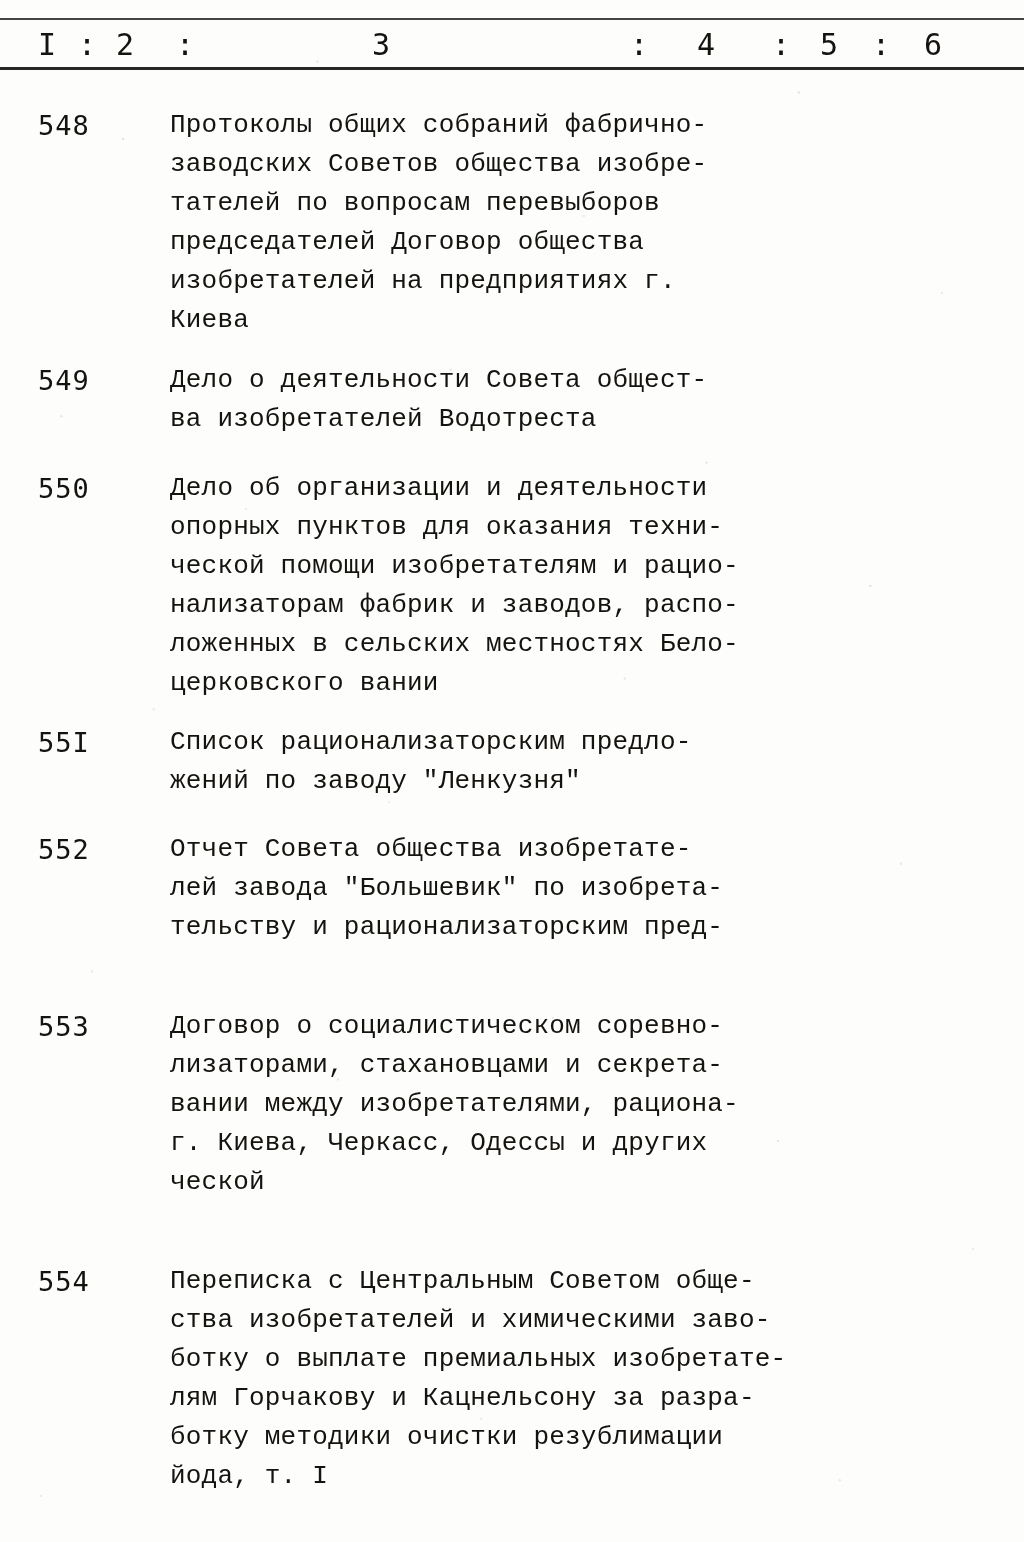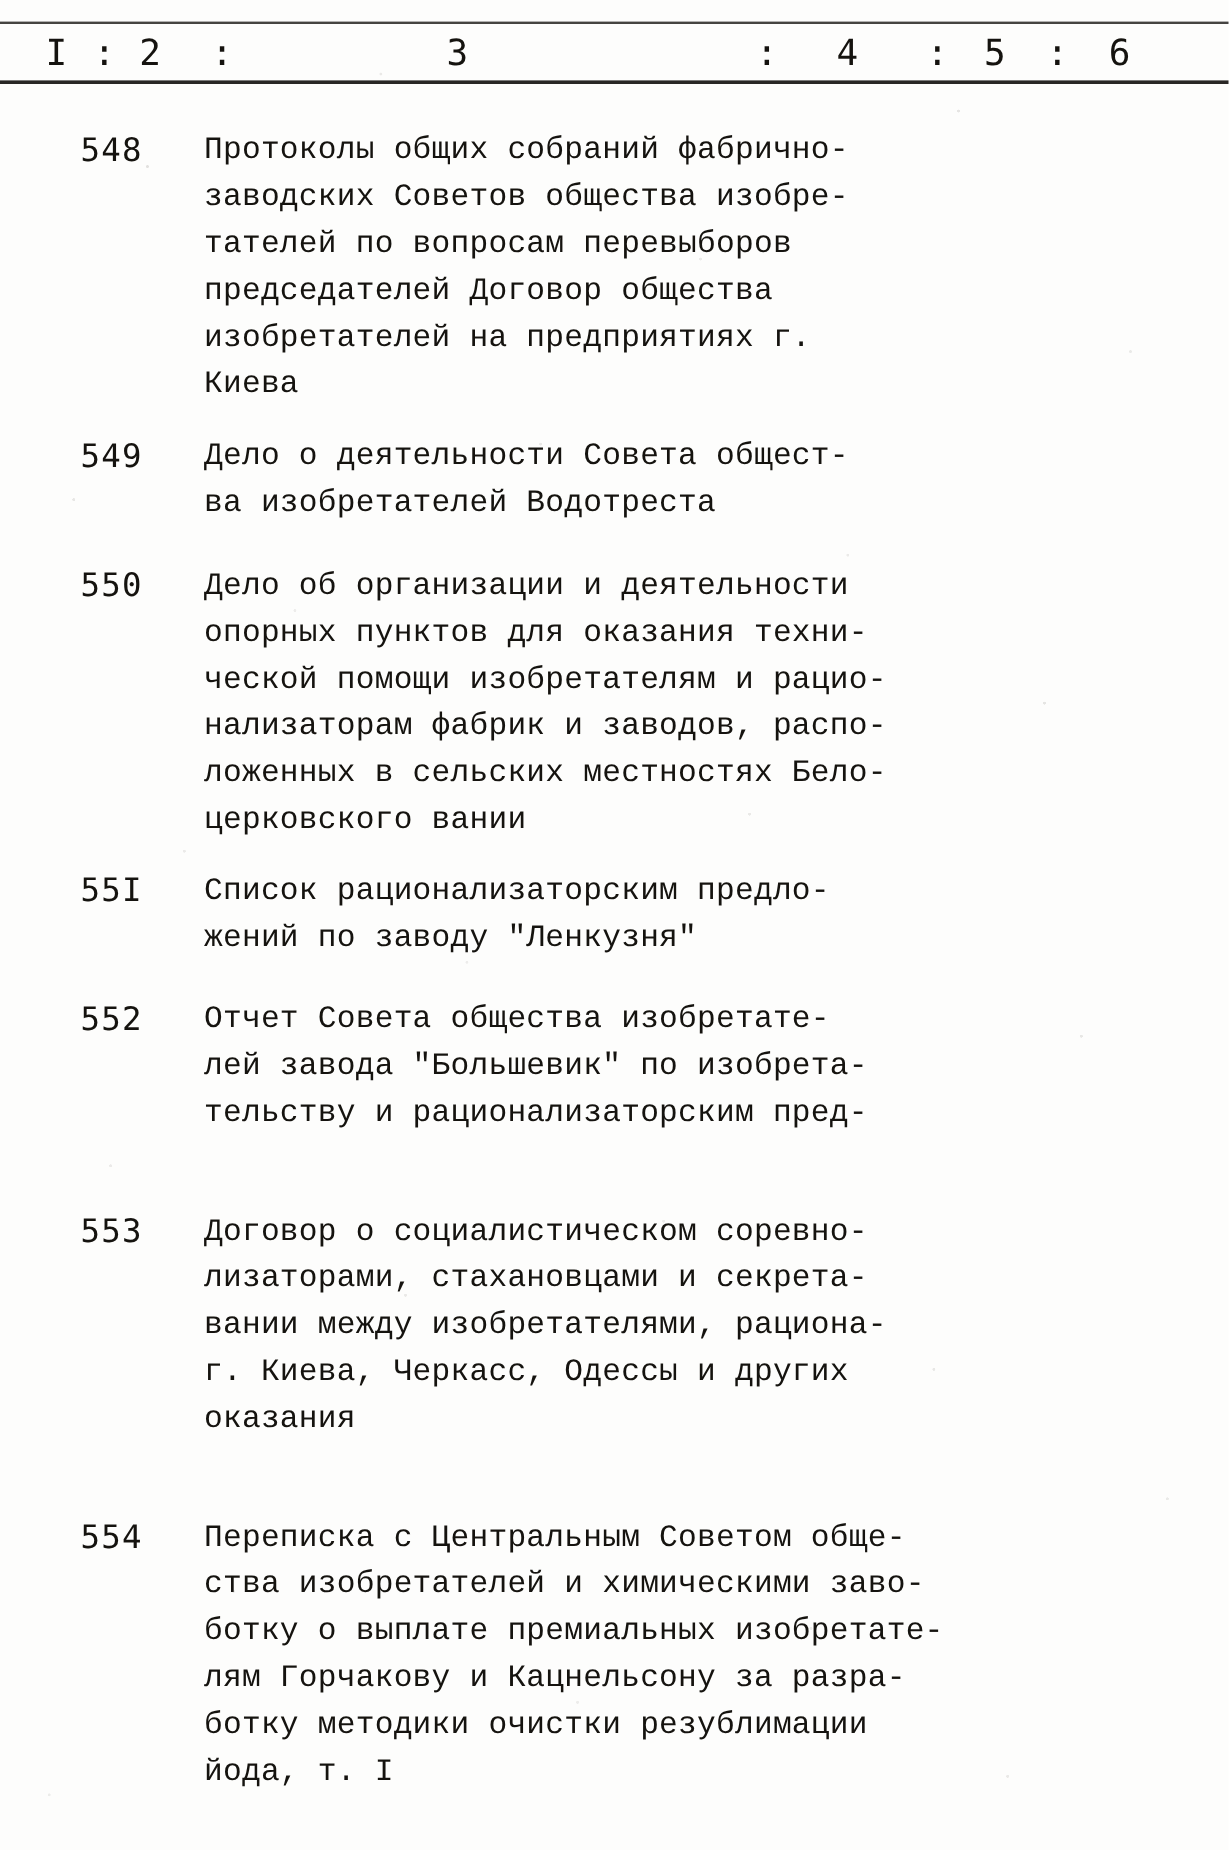--- a/index.html
+++ b/index.html
@@ -104,21 +104,20 @@
   }
   .entry-number {
     position: absolute;
     left: 38px;
     top: 0;
     width: 110px;
     font-size: 27px;
     line-height: 39px;
     letter-spacing: 1px;
     white-space: pre;
-    text-align: center;
   }
   .entry-body {
     position: absolute;
     left: 170px;
     top: 0;
     width: 600px;
     font-family: Liberation Mono, monospace;
   }
   .entry-line {
     font-size: 26px;
@@ -195,21 +194,21 @@
           <div class="entry-line">тельству и рационализаторским пред-</div>
         </div>
       </div>
       <div class="entry" style="top: 1007px;">
         <div class="entry-number">553</div>
         <div class="entry-body">
           <div class="entry-line">Договор о социалистическом соревно-</div>
           <div class="entry-line">лизаторами, стахановцами и секрета-</div>
           <div class="entry-line">вании между изобретателями, рациона-</div>
           <div class="entry-line">г. Киева, Черкасс, Одессы и других</div>
-          <div class="entry-line">оказания</div>
+          <div class="entry-line">ческой</div>
         </div>
       </div>
       <div class="entry" style="top: 1262px;">
         <div class="entry-number">554</div>
         <div class="entry-body">
           <div class="entry-line">Переписка с Центральным Советом обще-</div>
           <div class="entry-line">ства изобретателей и химическими заво-</div>
           <div class="entry-line">ботку о выплате премиальных изобретате-</div>
           <div class="entry-line">лям Горчакову и Кацнельсону за разра-</div>
           <div class="entry-line">ботку методики очистки резублимации</div>

